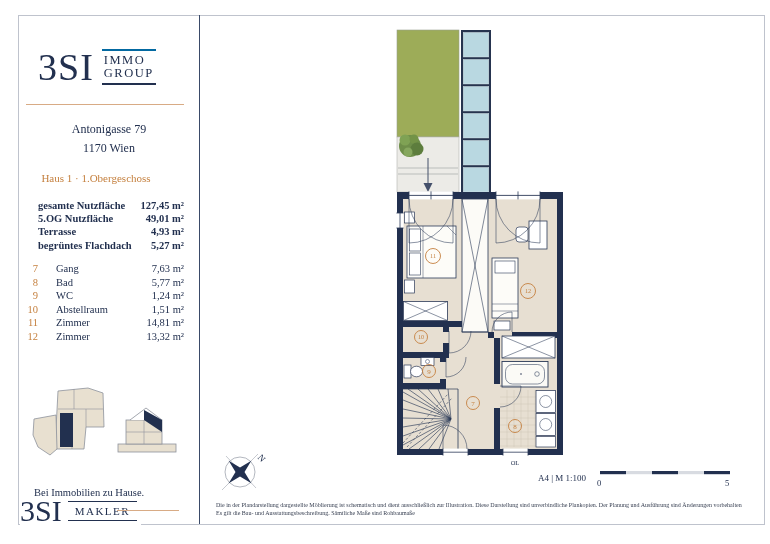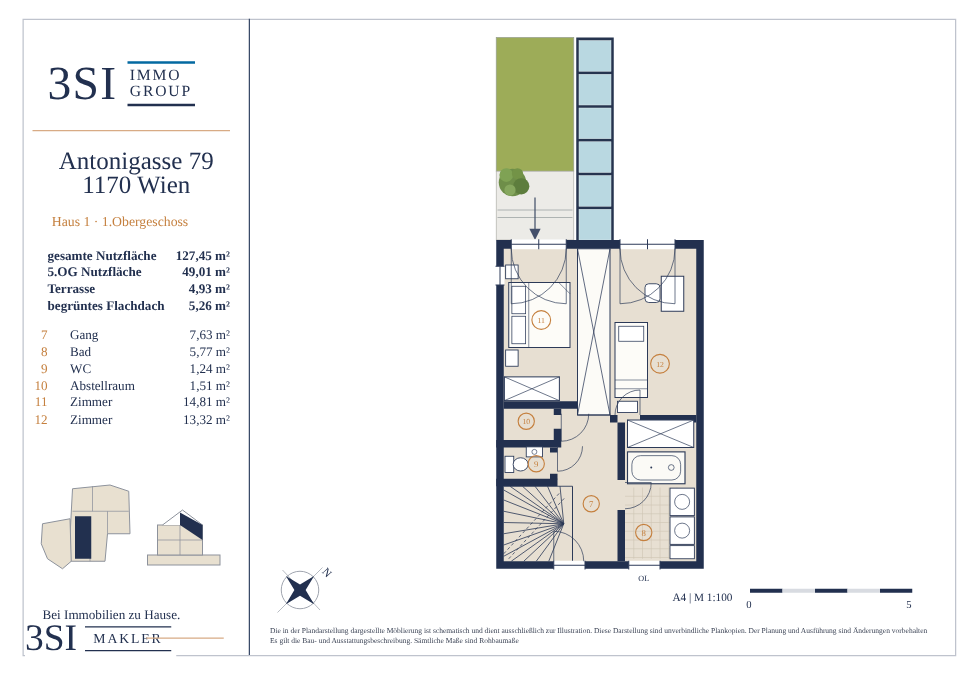--- a/index.html
+++ b/index.html
@@ -5,21 +5,21 @@
   html,body{margin:0;padding:0;background:#fff;}
   .page{position:relative;width:770px;height:544px;background:#ffffff;font-family:"Liberation Serif",serif;color:#22304f;overflow:hidden;}
   .frame{position:absolute;left:18px;top:15px;width:745px;height:508px;border:1px solid #bfc3cd;}
   .vdiv{position:absolute;left:199px;top:15px;width:1px;height:509px;background:#3a4a68;}
 
   
   .logo{position:absolute;left:38px;top:48px;display:flex;align-items:center;gap:8px;}
   .logo-main{font-size:38px;line-height:1;color:#22304f;letter-spacing:1px;}
   .logo-sub{display:flex;flex-direction:column;border-top:2px solid #0369a1;border-bottom:2px solid #22304f;padding:3px 2px;font-size:12.5px;letter-spacing:1.5px;line-height:1.05;color:#22304f;}
   .logo-divider{position:absolute;left:26px;top:104px;width:158px;height:1px;background:#d8ab85;}
-  .address{position:absolute;left:18px;top:120px;width:182px;text-align:center;font-size:20px;line-height:19px;color:#22304f;}
+  .address{position:absolute;left:18px;top:120px;width:182px;text-align:center;font-size:12px;line-height:19px;color:#22304f;}
   .subtitle{position:absolute;left:18px;top:172px;width:156px;text-align:center;font-size:11px;color:#c5803f;}
   .areas{position:absolute;left:38px;top:199px;width:146px;font-size:10.5px;}
   .area-row{display:flex;line-height:13.2px;font-weight:bold;}
   .area-val{margin-left:auto;}
   .rooms{position:absolute;left:26px;top:262px;width:158px;font-size:10.5px;}
   .room-row{display:flex;line-height:13.5px;}
   .room-no{width:12px;text-align:right;color:#c5803f;}
   .room-name{margin-left:18px;}
   .room-val{margin-left:auto;}
   .overview-title{position:absolute;left:18px;top:364px;width:182px;text-align:center;font-size:11.5px;color:#c5803f;}
@@ -70,21 +70,21 @@
     <div class="area-row">
         <span>5.OG Nutzfläche</span>
         <span class="area-val">49,01 m²</span>
       </div>
     <div class="area-row">
         <span>Terrasse</span>
         <span class="area-val">4,93 m²</span>
       </div>
     <div class="area-row">
         <span>begrüntes Flachdach</span>
-        <span class="area-val">5,26 m²</span>
+        <span class="area-val">5,27 m²</span>
       </div>
   </div>
 
   <div class="rooms">
     <div class="room-row">
         <span class="room-no">7</span>
         <span class="room-name">Gang</span>
         <span class="room-val">7,63 m²</span>
       </div>
     <div class="room-row">

